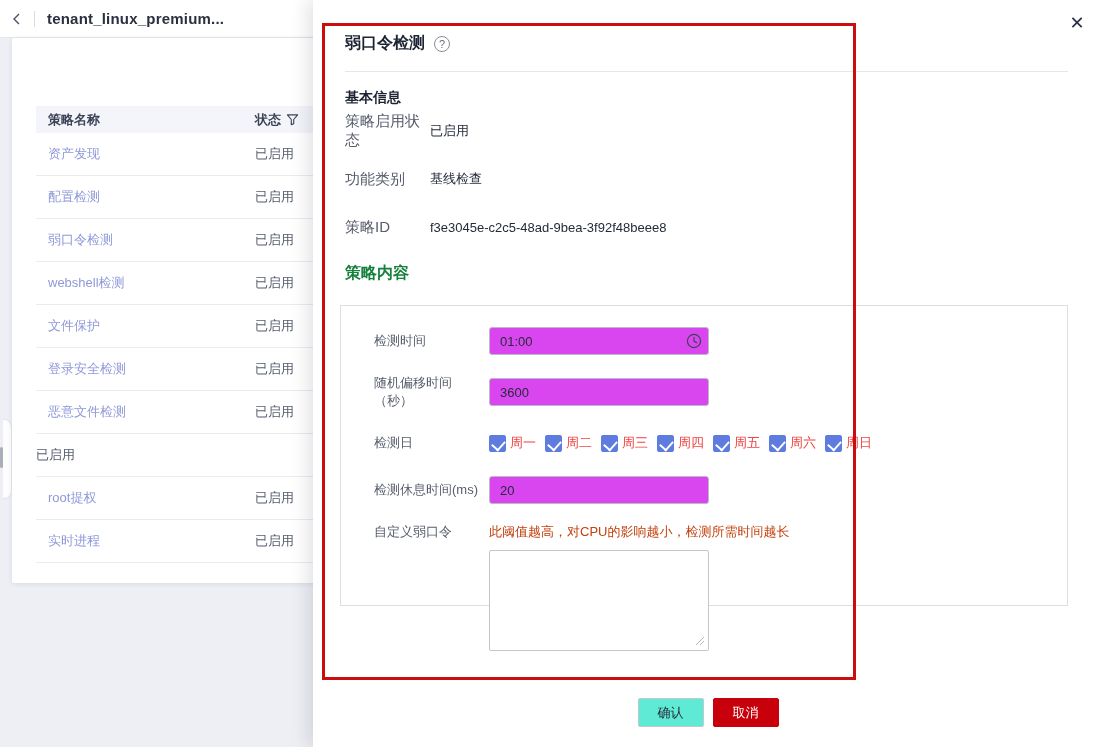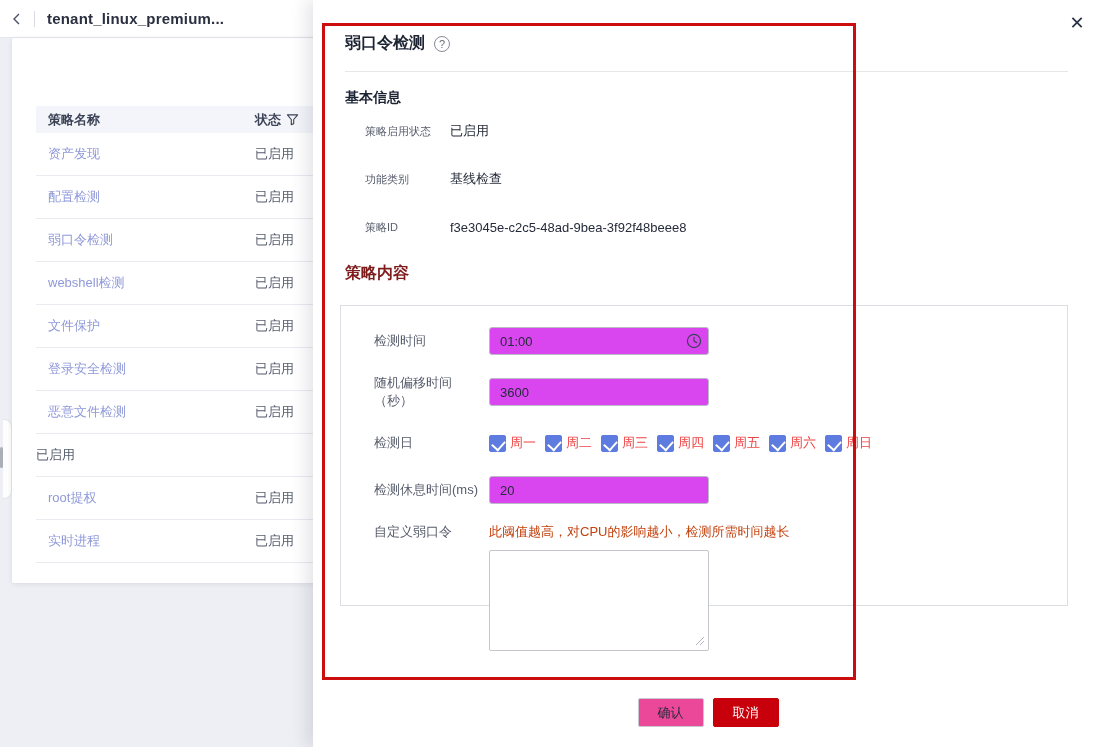--- a/index.html
+++ b/index.html
@@ -38,24 +38,24 @@
 
   .d-title-row { display:flex; align-items:center; gap:9px; padding-top:33px; }
   .d-title { font-size:16px; font-weight:bold; color:#1c2333; }
   .help-ic { width:16px; height:16px; border:1px solid #878b96; border-radius:50%; color:#6a6e79;
     font-size:11px; line-height:14px; text-align:center; cursor:pointer; }
   .d-divider { height:1px; background:#e6e7eb; margin-top:17px; }
 
   .sec-h1 { font-size:14px; font-weight:bold; color:#1c2333; margin-top:17px; }
   .inforow { display:flex; align-items:center; margin-top:0; position:relative; height:48px; }
   .inforow:first-of-type { height:44px; }
-  .ilabel { width:85px; font-size:11px; color:#575d6c;margin-left:20px; }
+  .ilabel { width:85px; font-size:15px; color:#575d6c; }
   .ivalue { font-size:13px; color:#252b3a; }
 
-  .sec-h2 { font-size:16px; font-weight:bold; color:#7f1d1d; margin-top:12px; }
+  .sec-h2 { font-size:16px; font-weight:bold; color:#15803d; margin-top:12px; }
 
   .content-box { position:relative; margin-top:21px; margin-left:-5px; width:728px; height:301px;
     border:1px solid #dcdee4; background:#fff; padding:21px 0 0 33px; }
   .frow { display:flex; align-items:center; margin-bottom:19px; }
   .frow.top-align { align-items:flex-start; margin-bottom:0; }
   .flabel { width:115px; font-size:13px; color:#575d6c; flex:none; }
   .tinput { width:220px; height:28px; border:1px solid #b9bcc5; border-radius:3px; background:#d946ef;
     font-size:13px; color:#252b3a; padding:0 26px 0 10px; outline:none;
     font-family:"Liberation Sans","DejaVu Sans",sans-serif; }
   .tinput.no-ic { padding-right:10px; }
@@ -73,21 +73,21 @@
   .hint { font-size:13px; color:#c2410c; margin-bottom:9px; }
   .tawrap { position:relative; width:220px; }
   .ta { width:220px; height:101px; border:1px solid #c3c6cd; border-radius:2px; resize:none; outline:none;
     font-size:13px; color:#252b3a; padding:6px 8px; font-family:"Liberation Sans","DejaVu Sans",sans-serif; }
   .resize-ic { position:absolute; right:4px; bottom:8px; pointer-events:none; }
 
   .footer { position:absolute; left:0; bottom:20px; width:100%; display:flex; justify-content:center; gap:9px; }
   .btn { height:29px; min-width:66px; padding:0 14px; font-size:13px; border-radius:2px; cursor:pointer;
     display:flex; align-items:center; justify-content:center;
     font-family:"Liberation Sans","DejaVu Sans",sans-serif; }
-  .btn-secondary { background:#ec4899; border:1px solid #c5c8ce; color:#252b3a; }
+  .btn-secondary { background:#5eead4; border:1px solid #c5c8ce; color:#252b3a; }
   .btn-danger { background:#c7000b; border:1px solid #c7000b; color:#fff;font-family:Liberation Serif, serif; }
 
   
   .annot { position:absolute; left:322px; top:23px; width:534px; height:657px;
     border:3px solid #cc0d0d; pointer-events:none; }
 </style>
 </head>
 <body>
 
 <div class="page">

